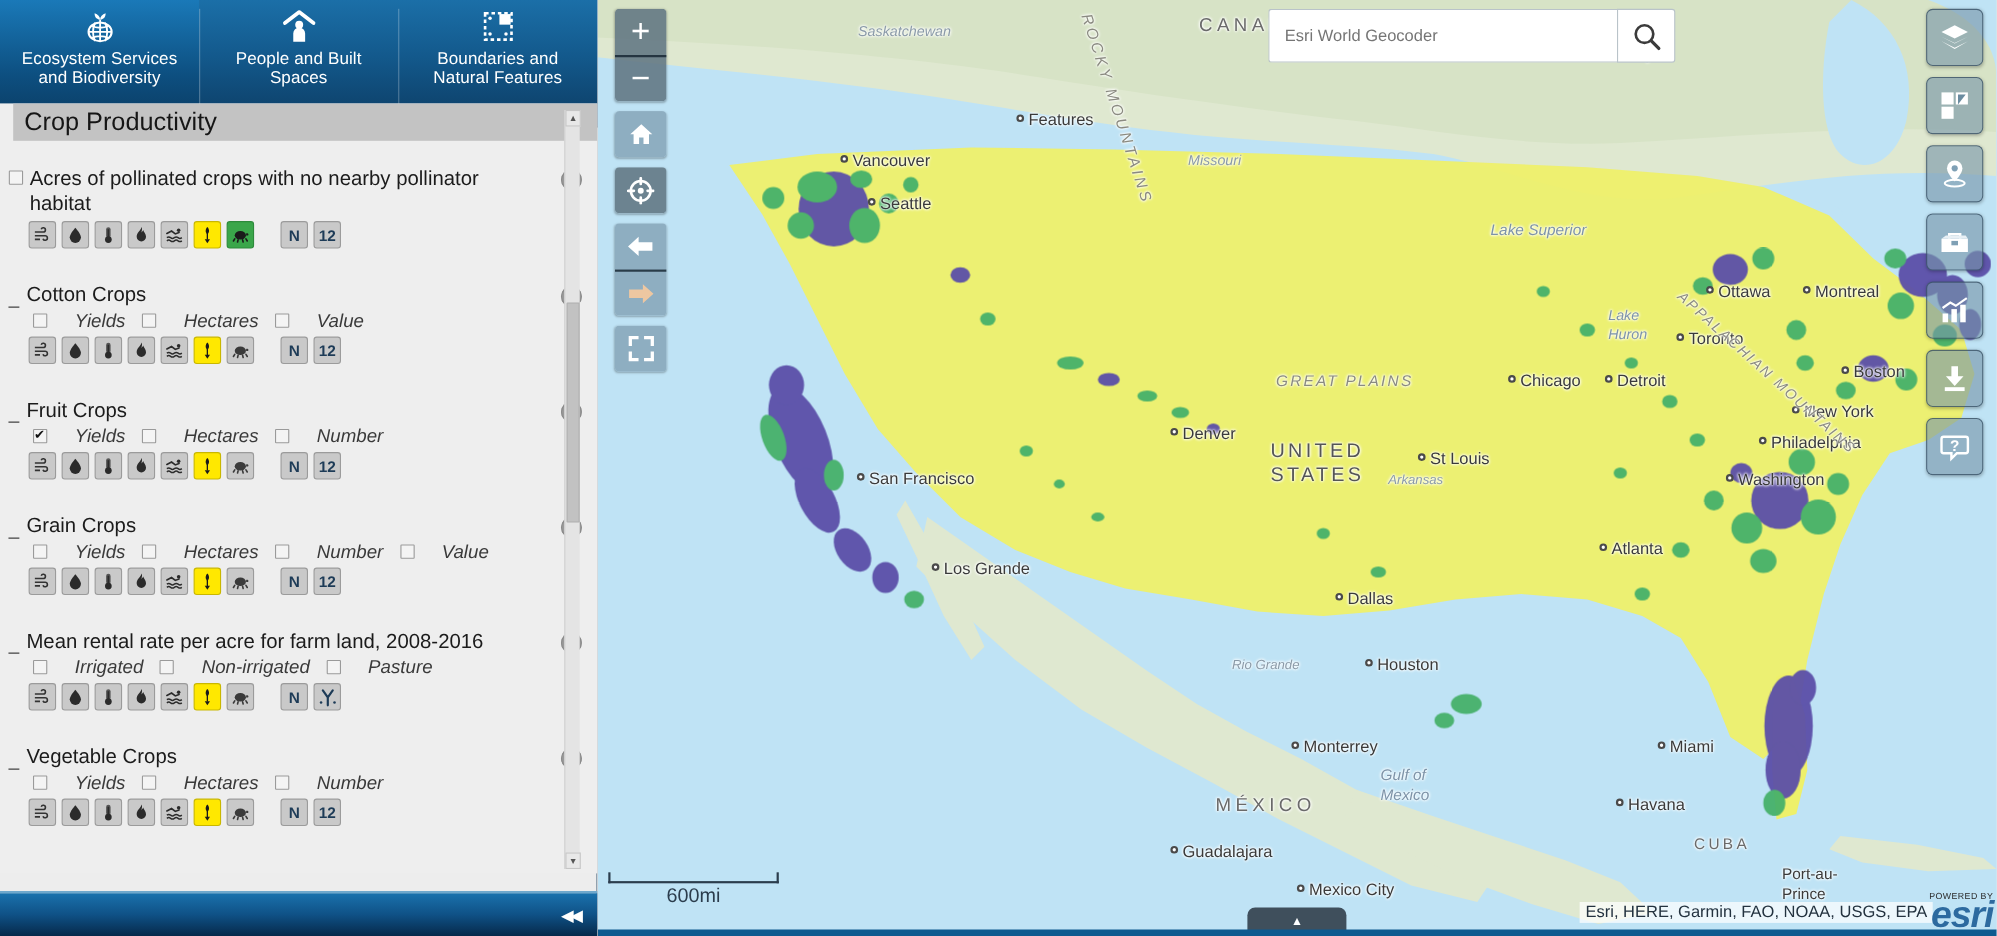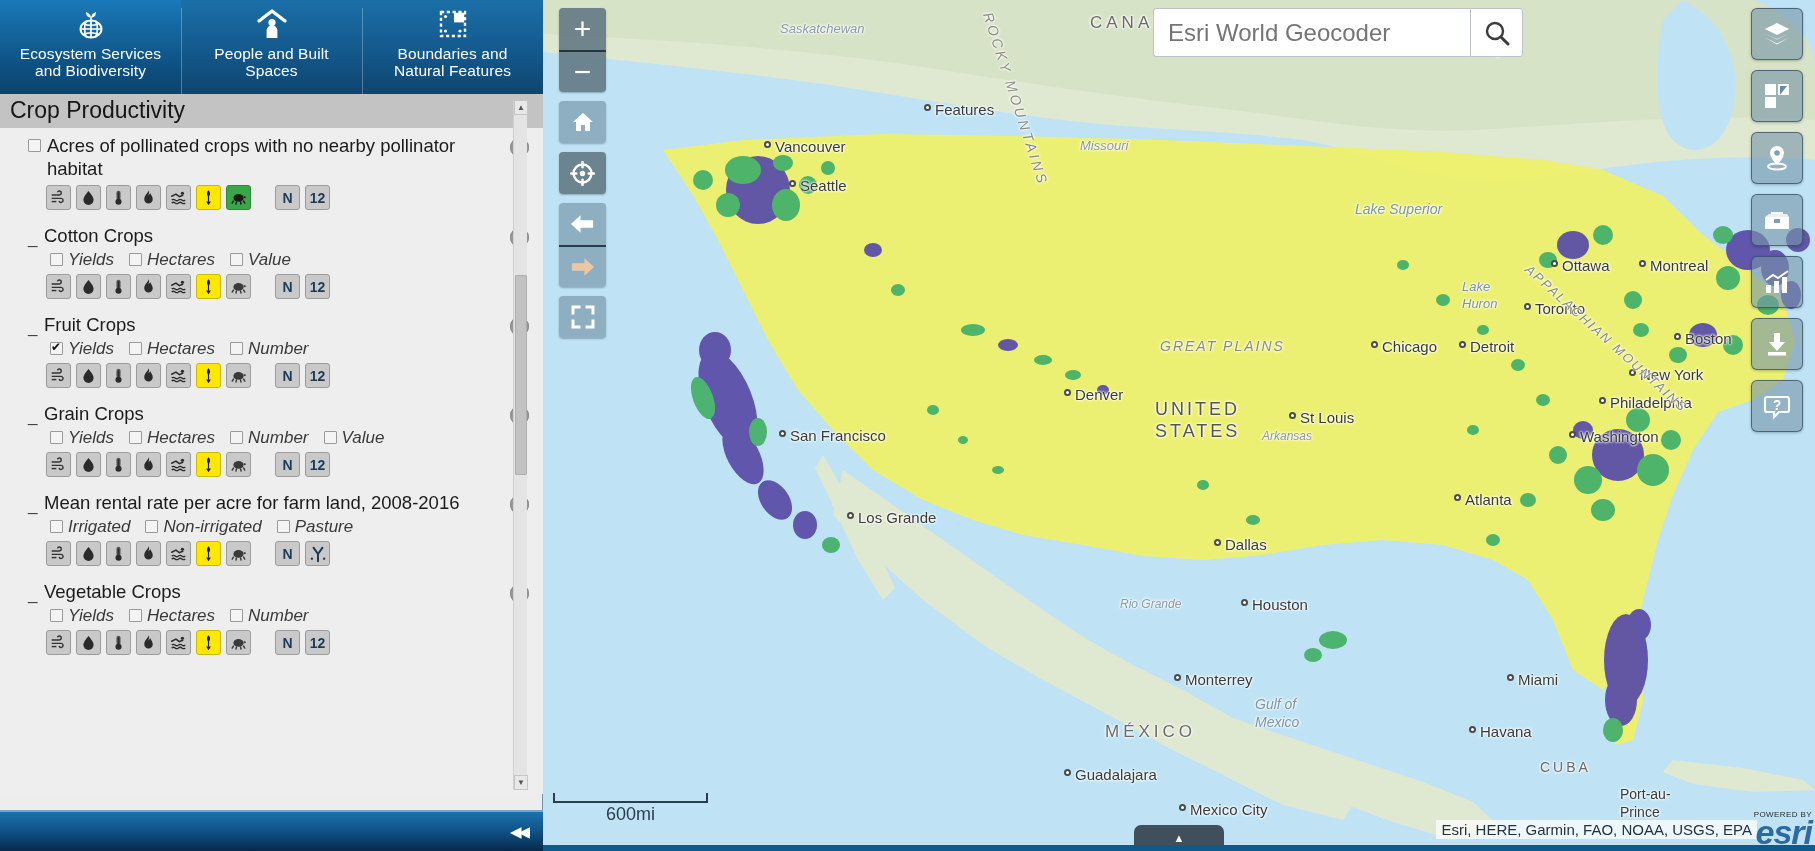--- a/index.html
+++ b/index.html
@@ -40,24 +40,25 @@
 
   
   #layer-list {
     position:absolute; left:0; top:94px; width:543px; height:700px;
     background:#eeeeee; overflow:hidden;
   }
   .group-header {
     background:#c3c3c3; color:#161616; font-size:23px; font-weight:400;
     padding:3px 10px 5px 10px; height:34px; line-height:27px;
     font-family:"Liberation Sans",sans-serif;
+    margin-left:12px;
   }
   .group-header.bottom { margin-top:4px; }
 
-  .layer-block { padding:4px 0 8px 0;margin-left:20px; }
+  .layer-block { padding:20px 0 8px 0; }
   .layer-title-row {
     display:flex; align-items:flex-start; padding:2px 0 0 8px; position:relative;
   }
   .expander {
     width:14px; color:#3a3a3a; font-size:17px; line-height:12px;
     margin-right:2px; margin-top:9px; user-select:none;
   }
   .cb {
     width:13px; height:13px; border:1px solid #9a9a9a; background:#f4f4f4;
     display:inline-block; margin-top:5px; margin-right:6px; flex:none;
@@ -73,21 +74,21 @@
   }
   .info-icon {
     position:absolute; right:14px; top:6px;
     width:19px; height:19px; border-radius:50%;
     background:#9a9a9a; color:#fff; font-size:13px; font-weight:bold;
     font-style:italic; font-family:"Liberation Serif",serif;
     display:flex; align-items:center; justify-content:center;
     box-shadow:inset 0 0 0 1px #8a8a8a; cursor:pointer;
   }
   .sub-row { display:flex; align-items:center; padding-left:30px; margin-top:3px; flex-wrap:wrap; }
-  .sub-item { display:flex; align-items:center; margin-right:15px; }
+  .sub-item { display:flex; align-items:center; margin-right:15px;gap:20px; }
   .sub-item .cb { margin-top:0; margin-right:5px; }
   .sub-label {
     font-size:17px; font-style:italic; color:#3a3a3a; line-height:19px;
     font-family:"Liberation Sans",sans-serif;
   }
 
   
   .badge-row { display:flex; align-items:center; padding-left:26px; margin-top:5px; }
   .badge {
     width:25px; height:25px; margin-right:5px; border-radius:3px;
@@ -158,21 +159,21 @@
   
   #search-wrap {
     position:absolute; left:610px; top:8px; width:370px; height:49px;
     display:flex; z-index:20;
   }
   #search-box {
     flex:1; background:#fff; border:1px solid #b9c3c9; border-right:none;
     border-radius:3px 0 0 3px; display:flex; align-items:center; padding:0 14px;
   }
   #search-input {
-    width:100%; border:none; outline:none; font-size:24px; color:#8a8a8a;
+    width:100%; border:none; outline:none; font-size:15px; color:#8a8a8a;
     font-family:"Liberation Sans",sans-serif; background:transparent;
   }
   #search-btn {
     width:53px; background:#fff; border:1px solid #b9c3c9; border-radius:0 3px 3px 0;
     display:flex; align-items:center; justify-content:center; cursor:pointer;
   }
   #selected-community {
     position:absolute; left:610px; top:62px; z-index:20;
     font-size:21px; line-height:26px; color:#2b2b2b;
     font-family:"Liberation Sans",sans-serif; text-shadow:0 0 3px #fff,0 0 3px #fff,0 0 3px #fff;

